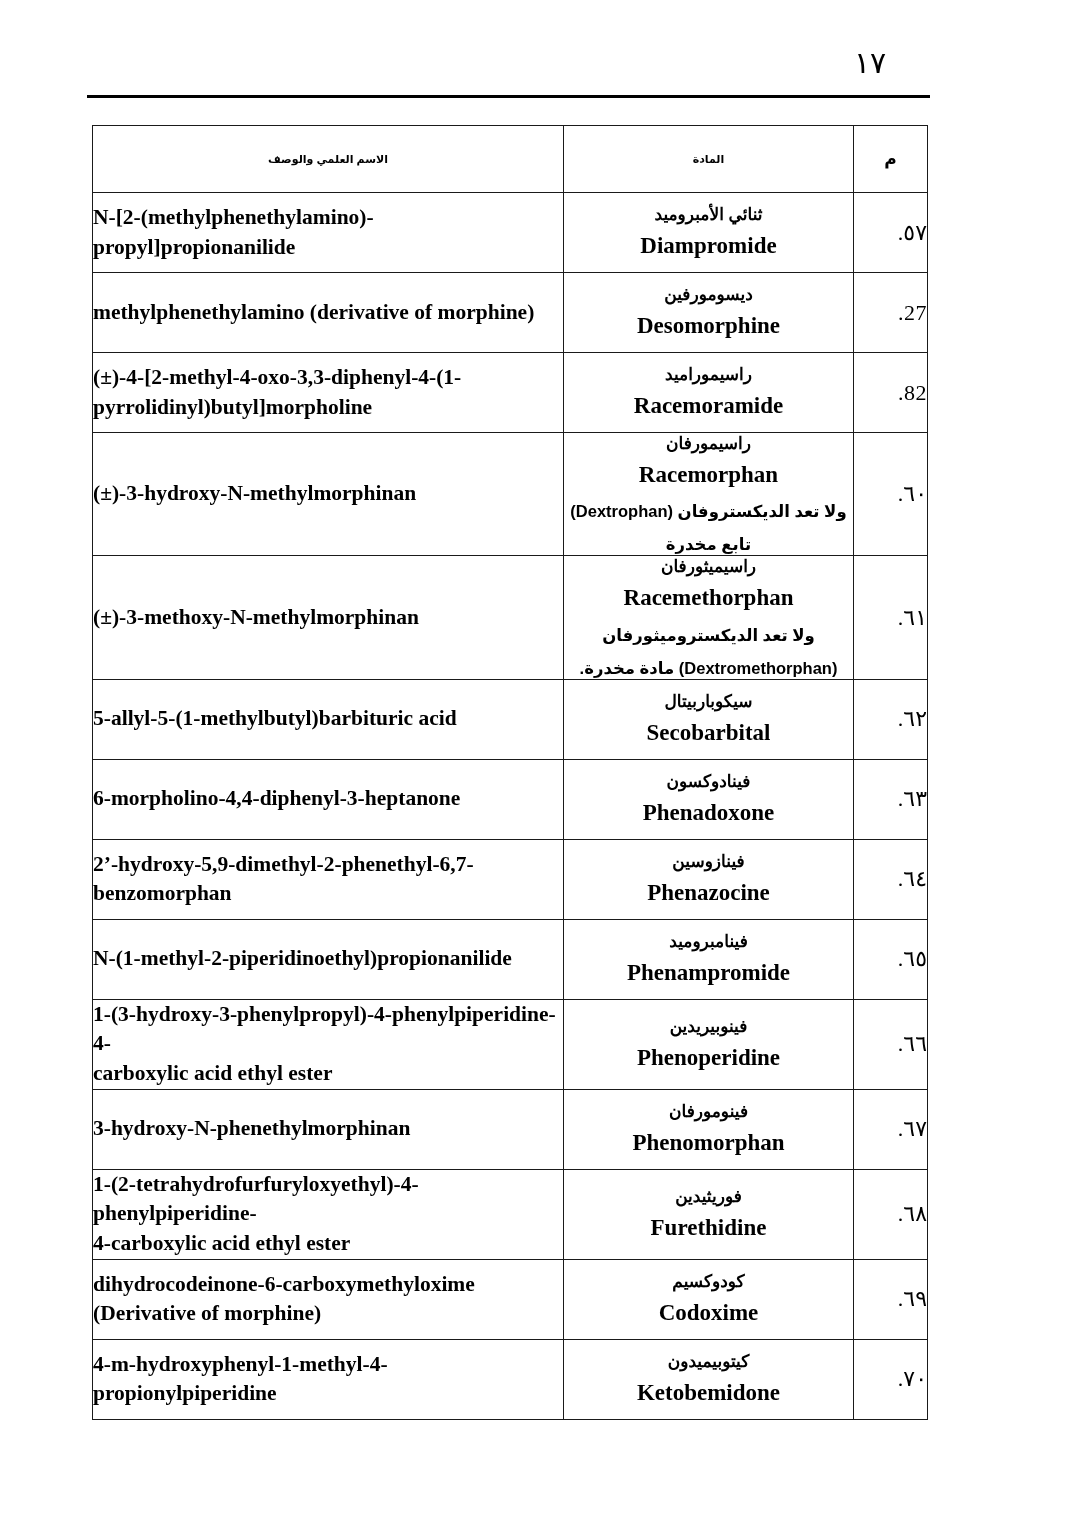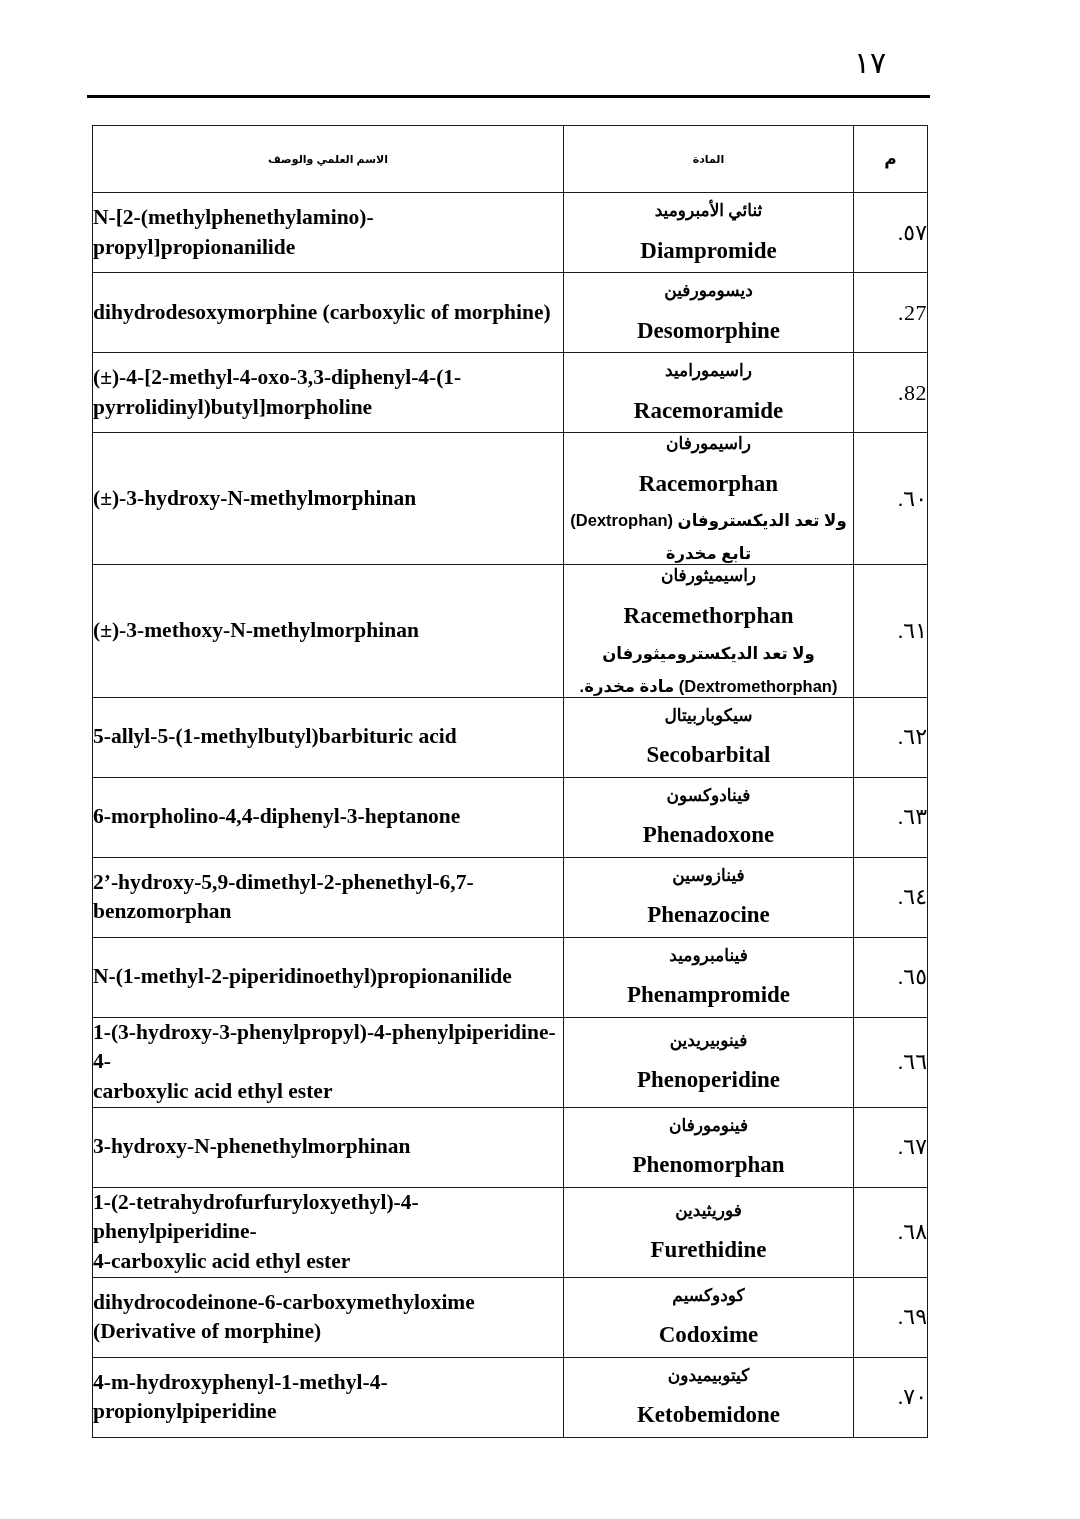--- a/index.html
+++ b/index.html
@@ -105,33 +105,33 @@
   }
 
   
   .sub-cell {
     text-align: center;
     padding: 8px 6px;
     direction: rtl;
     line-height: 1.28;
   }
   .ar-name {
-    font-family: Liberation Serif, serif;
+    font-family: Liberation Sans, sans-serif;
     font-size: 17px;
     font-weight: bold;
     direction: rtl;
     display: block;
   }
   .en-name {
     font-family: "Liberation Serif", "DejaVu Serif", serif;
     font-size: 23px;
     font-weight: bold;
     direction: ltr;
     display: block;
-    margin-top: 14px;
+    margin-top: 5px;
   }
   .ar-note {
     font-family: "Liberation Sans", "DejaVu Sans", sans-serif;
     font-size: 16.5px;
     font-weight: bold;
     direction: rtl;
     display: block;
     margin-top: 12px;
   }
 
@@ -183,21 +183,21 @@
               <span class="en-name">Diampromide</span>
             </td>
             <td class="sci-cell">N-[2-(methylphenethylamino)-propyl]propionanilide</td>
           </tr>
           <tr class="r-1">
             <td class="num-cell">27.</td>
             <td class="sub-cell">
               <span class="ar-name">ديسومورفين</span>
               <span class="en-name">Desomorphine</span>
             </td>
-            <td class="sci-cell">dihydrodesoxymorphine (carboxylic of morphine)</td>
+            <td class="sci-cell">methylphenethylamino (derivative of morphine)</td>
           </tr>
           <tr class="r-1">
             <td class="num-cell">82.</td>
             <td class="sub-cell">
               <span class="ar-name">راسيموراميد</span>
               <span class="en-name">Racemoramide</span>
             </td>
             <td class="sci-cell">(±)-4-[2-methyl-4-oxo-3,3-diphenyl-4-(1-
 pyrrolidinyl)butyl]morpholine</td>
           </tr>

